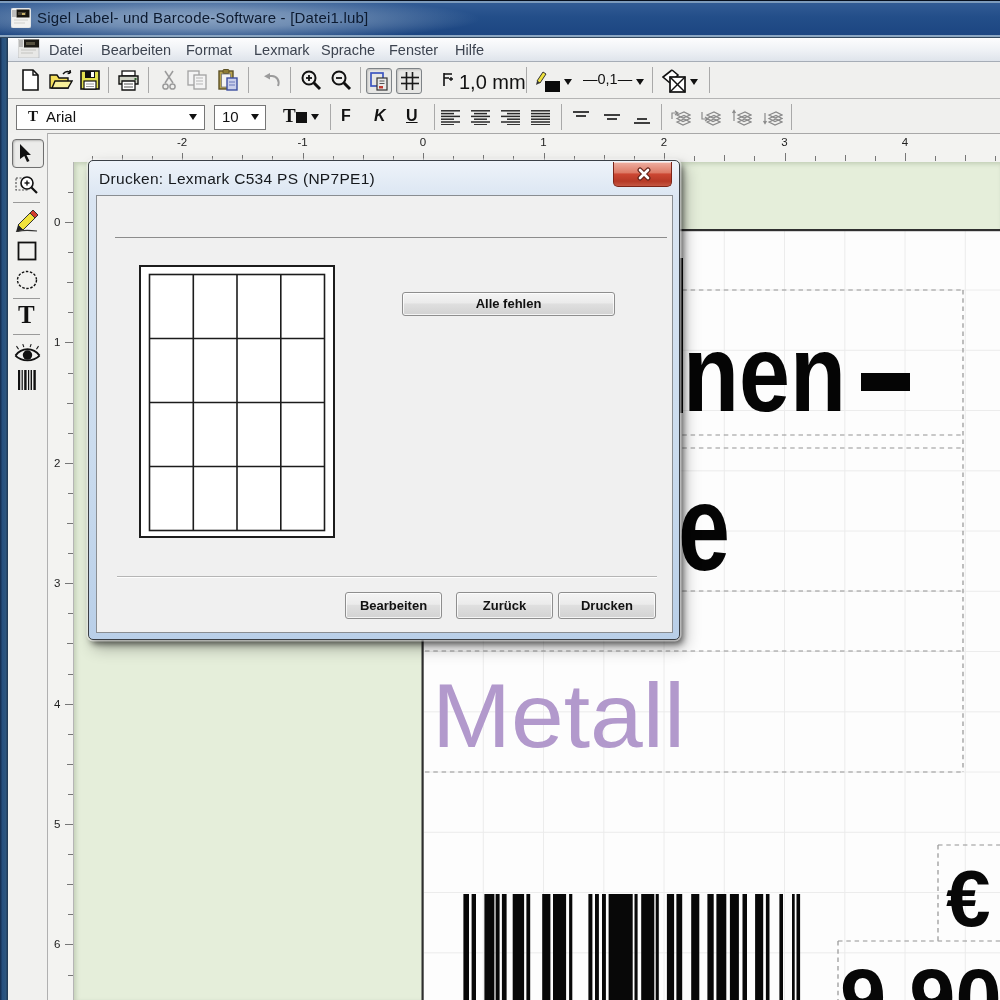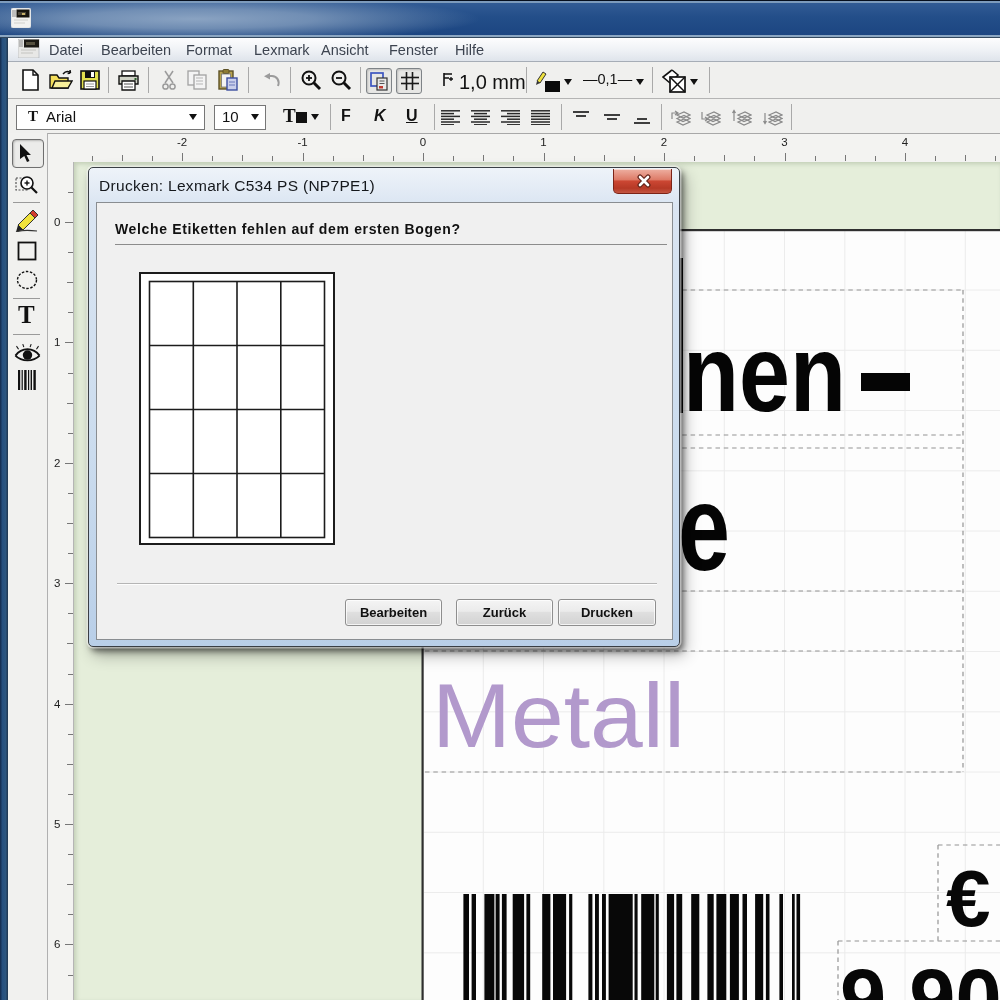--- a/index.html
+++ b/index.html
@@ -40,21 +40,21 @@
   .psep{position:absolute;left:5px;width:27px;height:1px;background:#9a9a9a;}
   #hruler{left:48px;top:134px;width:952px;height:28px;background:#f3f3f1;}
   #vruler{left:48px;top:162px;width:25px;height:838px;background:#f3f3f1;border-right:1px solid #b5b5b5;box-sizing:content-box;}
   .rnum{position:absolute;font-size:11.5px;color:#222;}
   .htick{position:absolute;width:1px;background:#777;}
   .vtick{position:absolute;height:1px;background:#777;}
   
   #canvas{left:74px;top:162px;width:926px;height:838px;background:#e5eeda;
     box-shadow:inset 2px 2px 4px rgba(90,110,80,.25);}
   
-  #dialog{left:88px;top:167px;width:592px;height:480px;border-radius:5px;
+  #dialog{left:88px;top:160px;width:592px;height:480px;border-radius:5px;
     background:linear-gradient(180deg,#eef3f9 0%,#dae5f2 8%,#cbdcee 60%,#b9cfe8 100%);
     border:1.7px solid #3a3f45;box-sizing:border-box;
     box-shadow:0 0 0 1.5px rgba(255,255,255,.5), 3px 4px 6px rgba(0,0,0,.55), 5px 8px 16px rgba(0,0,0,.3);}
   #dlgtitle{left:10px;top:9px;font-size:15.5px;letter-spacing:0.3px;color:#15181c;}
   #dlgclose{left:524px;top:1px;width:59px;height:25px;
     background:linear-gradient(180deg,#eeb0a2 0%,#dd7a66 45%,#cc4733 50%,#b63926 80%,#c45743 100%);
     border:1px solid #7c2418;border-top:none;border-radius:0 0 5px 5px;box-sizing:border-box;
     box-shadow:inset 0 1px 0 rgba(255,255,255,.55);}
   #dlgcontent{left:7px;top:34px;width:577px;height:438px;background:#f0f0f0;border:1px solid #898d91;box-sizing:border-box;}
   .btn{position:absolute;background:linear-gradient(180deg,#f4f4f4 0%,#ebebeb 45%,#dfdfdf 50%,#d2d2d2 100%);
@@ -173,41 +173,42 @@
     <rect x="11" y="5" width="3" height="2" fill="#c8b36a"></rect>
     <g stroke="#8b8b8b" stroke-width="1">
         <line x1="2" y1="2" x2="2" y2="9"></line>
         <line x1="4" y1="2" x2="4" y2="9"></line>
       </g>
     <g stroke="#d0d0cc" stroke-width="1">
         <line x1="3" y1="12" x2="17" y2="12"></line>
         <line x1="3" y1="15" x2="14" y2="15"></line>
       </g>
   </svg>
+  <div id="titletext" class="abs">Sigel Label- und Barcode-Software - [Datei1.lub]</div>
 </div>
 
 <div id="menubar" class="abs">
   <svg class="abs" style="left:18px;top:1px" width="22" height="19" viewBox="0 0 22 19">
     <rect x="0" y="0" width="21" height="19" fill="#e8e8e6" stroke="#9aa0a8" stroke-width="0.5"></rect>
     <rect x="6" y="0.5" width="15" height="8" fill="#1b1914"></rect>
     <rect x="8" y="3" width="9" height="3" fill="#55503f"></rect>
     <g stroke="#8b8b8b" stroke-width="1">
         <line x1="2" y1="1" x2="2" y2="8"></line>
         <line x1="4" y1="1" x2="4" y2="8"></line>
       </g>
     <g stroke="#c4c4c0" stroke-width="1">
         <line x1="3" y1="11" x2="18" y2="11"></line>
         <line x1="3" y1="14" x2="15" y2="14"></line>
       </g>
   </svg>
   <span class="menuitem" style="left:49px">Datei</span>
   <span class="menuitem" style="left:101px">Bearbeiten</span>
   <span class="menuitem" style="left:186px">Format</span>
   <span class="menuitem" style="left:254px">Lexmark</span>
-  <span class="menuitem" style="left:321px">Ansicht</span>
+  <span class="menuitem" style="left:321px">Sprache</span>
   <span class="menuitem" style="left:389px">Fenster</span>
   <span class="menuitem" style="left:455px">Hilfe</span>
 </div>
 
 <div id="toolbar1" class="abs">
   <svg class="abs" style="left:22px;top:7px" width="18" height="22" viewBox="0 0 18 22">
     <path d="M1 1 L11 1 L16 6 L16 21 L1 21 Z" fill="#fff" stroke="#111" stroke-width="1.6"></path>
     <path d="M11 1 L11 6 L16 6" fill="none" stroke="#111" stroke-width="1.4"></path>
   </svg>
   <svg class="abs" style="left:49px;top:8px" width="24" height="20" viewBox="0 0 24 20">
@@ -563,33 +564,33 @@
 
 <div id="dialog" class="abs">
   <div id="dlgtitle" class="abs">Drucken: Lexmark C534 PS (NP7PE1)</div>
   <div id="dlgclose" class="abs">
     <svg class="abs" style="left:23px;top:5px" width="14" height="14" viewBox="0 0 14 14">
       <path d="M3 3 L11 11 M11 3 L3 11" stroke="#64241a" stroke-width="5" stroke-linecap="round"></path>
       <path d="M3 3 L11 11 M11 3 L3 11" stroke="#fff" stroke-width="2.6" stroke-linecap="round"></path>
     </svg>
   </div>
   <div id="dlgcontent" class="abs">
-    <div class="abs" style="left:18px;top:18px;font-size:14px;font-weight:bold;color:#111;letter-spacing:0.65px">Welche Etiketten fehlen auf dem ersten Bogen?</div>
     <div class="abs" style="left:18px;top:41px;width:552px;height:1px;background:#8c8c8c"></div>
 
     <svg class="abs" style="left:42px;top:69px" width="196" height="273" viewBox="0 0 196 273">
       <rect x="1" y="1" width="194" height="271" fill="#fff" stroke="#1c1c1c" stroke-width="2"></rect>
       <g fill="none" stroke="#1c1c1c" stroke-width="1.6">
         <rect x="10.5" y="9.5" width="175" height="256"></rect>
         <line x1="54.3" y1="9.5" x2="54.3" y2="265.5"></line>
         <line x1="98" y1="9.5" x2="98" y2="265.5"></line>
         <line x1="141.8" y1="9.5" x2="141.8" y2="265.5"></line>
         <line x1="10.5" y1="73.5" x2="185.5" y2="73.5"></line>
         <line x1="10.5" y1="137.5" x2="185.5" y2="137.5"></line>
         <line x1="10.5" y1="201.5" x2="185.5" y2="201.5"></line>
       </g>
     </svg>
+    <div class="btn" style="left:305px;top:96px;width:213px;height:24px;line-height:22px">Alle fehlen</div>
     <div class="abs" style="left:20px;top:380px;width:540px;height:1px;background:#b5b5b5;border-bottom:1px solid #fdfdfd"></div>
     <div class="btn" style="left:248px;top:396px;width:97px;height:27px;line-height:25px">Bearbeiten</div>
     <div class="btn" style="left:359px;top:396px;width:97px;height:27px;line-height:25px">Zurück</div>
     <div class="btn" style="left:461px;top:396px;width:98px;height:27px;line-height:25px">Drucken</div>
   </div>
 </div>
 
 </body></html>

